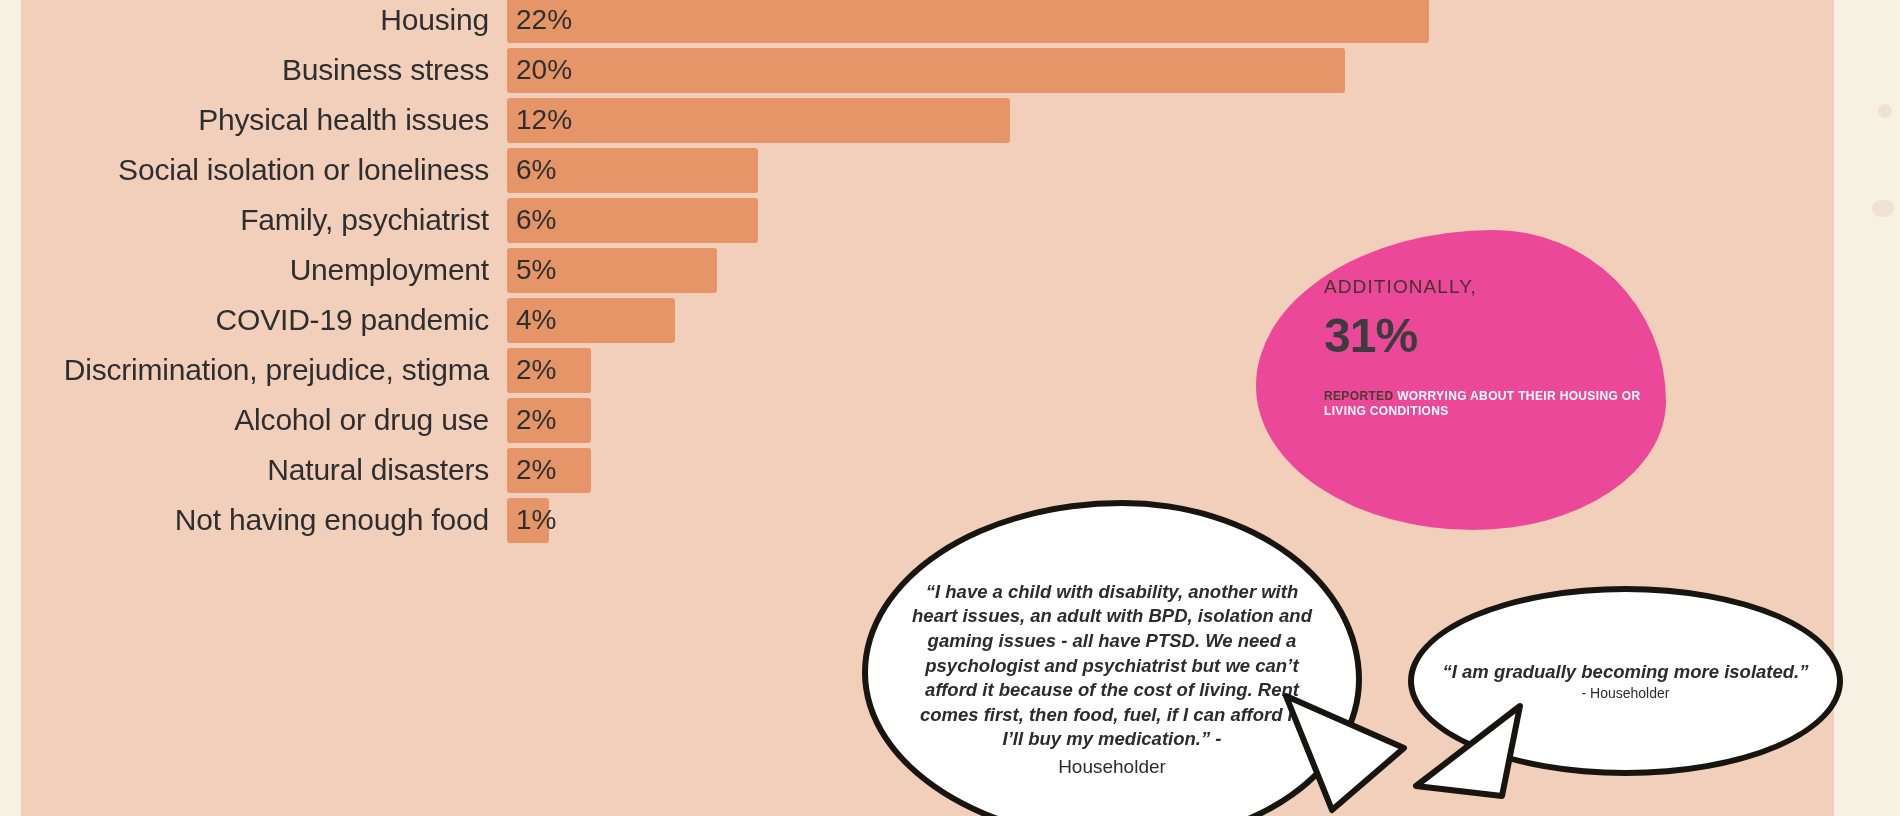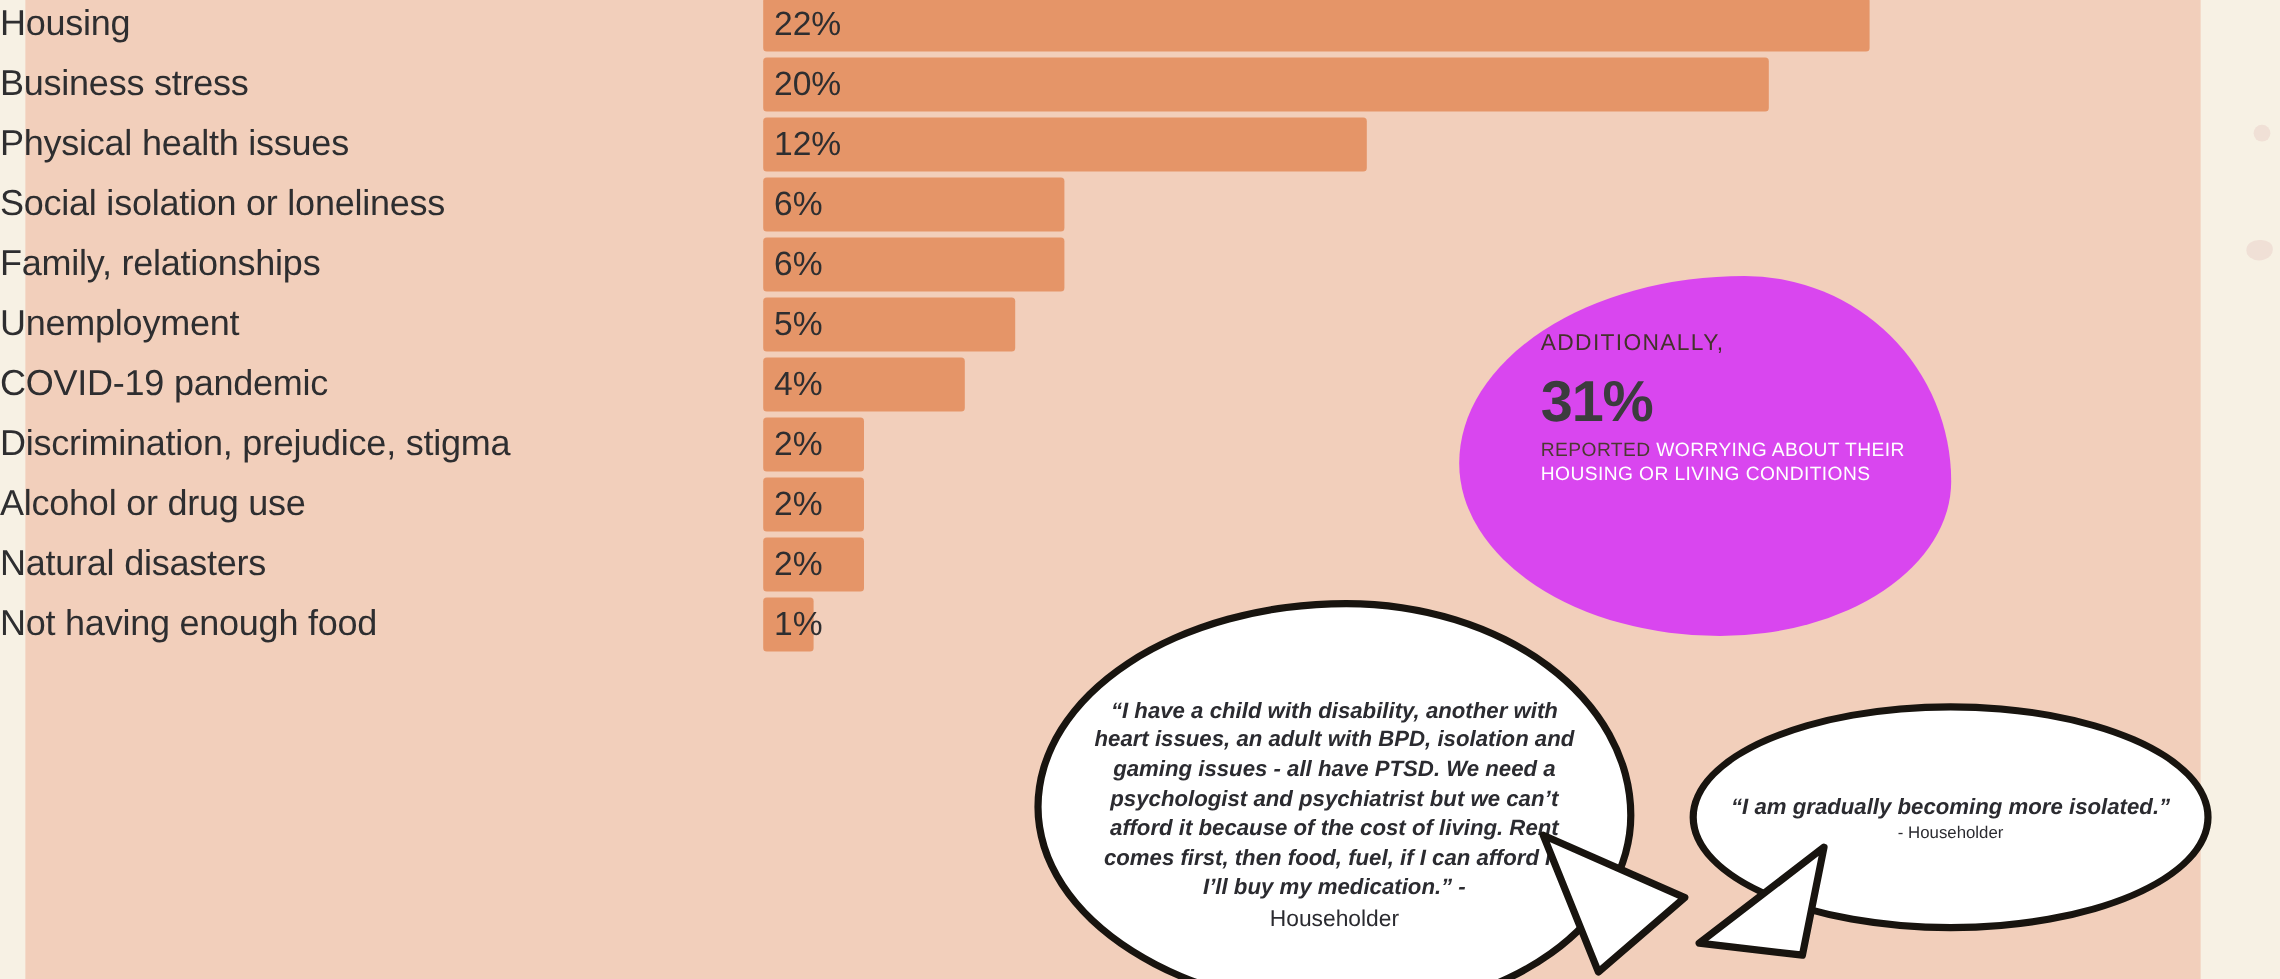--- a/index.html
+++ b/index.html
@@ -57,21 +57,22 @@
     left: 0;
     top: -5px;
   }
   .row {
     position: relative;
     height: 50px;
     display: flex;
     align-items: center;
   }
   .row-label {
-    width: 636px;
+    width: 507px;
+    text-align: right;
     padding-right: 18px;
     box-sizing: border-box;
     font-size: 30px;
     color: #2E2E30;
     letter-spacing: -0.2px;
     white-space: nowrap;
   }
   .bar-wrap {
     position: relative;
     height: 45px;
@@ -90,25 +91,25 @@
     z-index: 2;
     padding-left: 9px;
     font-size: 28px;
     color: #2E2E30;
     white-space: nowrap;
   }
 
   
   #stat-blob {
     position: absolute;
-    left: 1216px;
+    left: 1256px;
     top: 230px;
     width: 410px;
     height: 300px;
-    background: #d946ef;
+    background: #ec4899;
     border-radius: 58% 42% 47% 53% / 52% 57% 43% 48%;
   }
   .blob-inner {
     position: absolute;
     left: 68px;
     top: 46px;
     width: 320px;
   }
   .blob-kicker {
     font-size: 19px;
@@ -118,23 +119,23 @@
   }
   .blob-number {
     font-size: 48px;
     font-weight: bold;
     color: #3C3C3E;
     line-height: 1.08;
     margin-top: 12px;
     letter-spacing: -1px;
   }
   .blob-tail {
-    margin-top: 4px;
-    font-size: 16px;
-    font-weight: normal;
+    margin-top: 27px;
+    font-size: 12px;
+    font-weight: bold;
     letter-spacing: 0.35px;
     line-height: 1.28;
   }
   .blob-tail .dark { color: #4A3A30; }
   .blob-tail .light { color: #FFFFFF; }
 
   
   .bubble {
     position: absolute;
     background: #FFFFFF;
@@ -231,21 +232,21 @@
         </div>
       </div>
       <div class="row">
         <div class="row-label">Social isolation or loneliness</div>
         <div class="bar-wrap">
           <div class="bar" style="width: 251.4px; background: rgb(229, 149, 104);"></div>
           <span class="bar-value">6%</span>
         </div>
       </div>
       <div class="row">
-        <div class="row-label">Family, relationships</div>
+        <div class="row-label">Family, psychiatrist</div>
         <div class="bar-wrap">
           <div class="bar" style="width: 251.4px; background: rgb(229, 149, 104);"></div>
           <span class="bar-value">6%</span>
         </div>
       </div>
       <div class="row">
         <div class="row-label">Unemployment</div>
         <div class="bar-wrap">
           <div class="bar" style="width: 209.5px; background: rgb(229, 149, 104);"></div>
           <span class="bar-value">5%</span>

